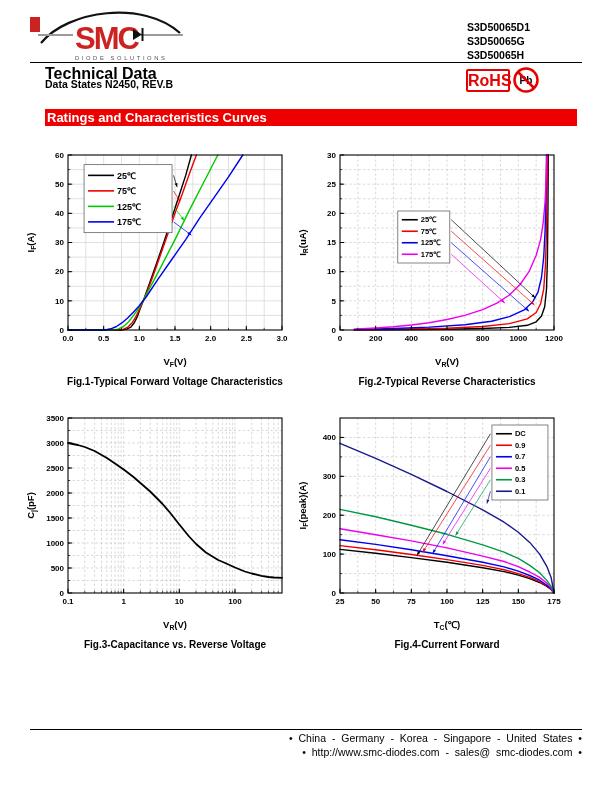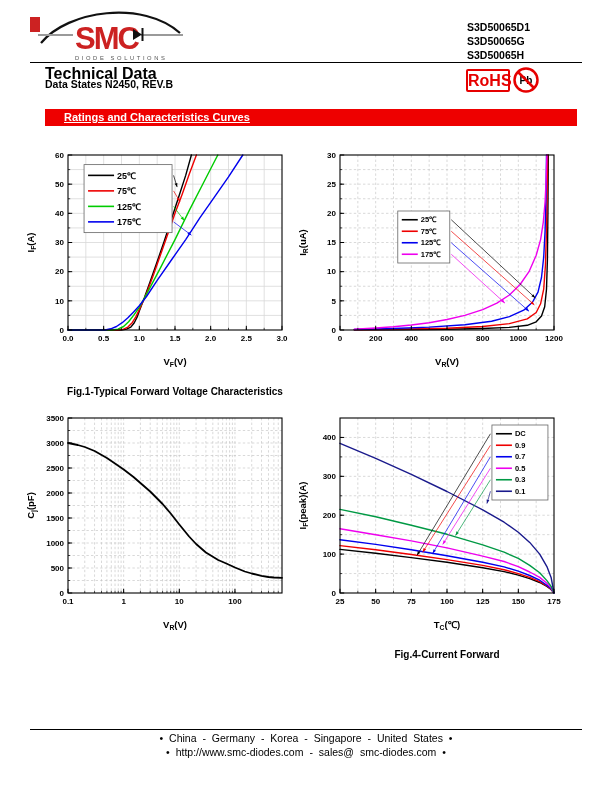--- a/index.html
+++ b/index.html
@@ -10,29 +10,29 @@
   #logo{left:38px;top:7px;}
   #part-numbers{left:467px;top:20px;font-weight:bold;font-size:10.5px;line-height:14px;}
   #header-rule{left:30px;top:62px;width:552px;border-top:1.6px solid #000;}
   #doc-line1{left:45px;top:65px;font-weight:bold;font-size:16px;}
   #doc-line2{left:45px;top:78px;font-weight:bold;font-size:10.5px;}
   #rohs-badge{left:466px;top:69px;width:40px;height:19px;border:2px solid #e60000;
       border-radius:2px;color:#e60000;font-weight:bold;font-size:16px;line-height:19px;
       text-align:center;}
   #pb-icon{left:512px;top:66px;}
   #section-banner{left:45px;top:109px;width:532px;height:17px;background:#ee0000;
-      color:#fff;font-weight:bold;font-size:11px;line-height:17px;padding-left:19px;
-      box-sizing:border-box;text-decoration:underline;}
+      color:#fff;font-weight:bold;font-size:13px;line-height:17px;padding-left:2px;
+      box-sizing:border-box;}
   figure.chart-fig{margin:0;width:270px;}
   figure.chart-fig svg{display:block;}
   figure.chart-fig figcaption{width:270px;box-sizing:border-box;padding-left:32px;
-      text-align:center;font-weight:bold;font-size:10px;margin-top:14px;}
+      text-align:center;font-weight:bold;font-size:10px;margin-top:4px;}
   #fig1{left:24px;top:145px;} #fig2{left:296px;top:145px;}
   #fig3{left:24px;top:408px;} #fig4{left:296px;top:408px;}
-  #footer{left:30px;top:729px;width:552px;border-top:1.6px solid #000;text-align:center;
+  #footer{left:30px;top:729px;width:552px;border-top:1.6px solid #000;text-align:right;
       font-size:10.5px;word-spacing:3px;}
   #footer div{margin-top:2px;}
 </style>
 </head>
 <body>
 
 <div class="abs" id="corner-mark"></div>
 
 <svg class="abs" id="logo" width="145" height="56" viewBox="0 0 145 56">
   <path d="M3,36 C30,3 105,-7 142,26" fill="none" stroke="#111" stroke-width="2.2"></path>
@@ -258,20 +258,21 @@
       <polygon points="238.4,159.9 234.5,158.4 236.4,156.2" fill="#ee0000"></polygon>
       <line x1="105.78" y1="97.75" x2="121.78" y2="97.75" stroke="#0000ee" stroke-width="1.6"></line>
       <text x="124.78" y="100.375" font-size="7.5" font-weight="bold" fill="#000">125℃</text>
       <line x1="155.28" y1="97.75" x2="233.03333333333333" y2="166.33333333333334" stroke="#0000ee" stroke-width="0.7"></line>
       <polygon points="233.0,166.3 229.1,164.8 231.1,162.6" fill="#0000ee"></polygon>
       <line x1="105.78" y1="109.25" x2="121.78" y2="109.25" stroke="#ee00ee" stroke-width="1.6"></line>
       <text x="124.78" y="111.875" font-size="7.5" font-weight="bold" fill="#000">175℃</text>
       <line x1="155.28" y1="109.25" x2="208.95833333333334" y2="158.16666666666666" stroke="#ee00ee" stroke-width="0.7"></line>
       <polygon points="209.0,158.2 205.1,156.6 207.0,154.4" fill="#ee00ee"></polygon>
     </svg>
+  <figcaption>Fig.2-Typical Reverse Characteristics</figcaption>
 </figure>
 
 <figure class="abs chart-fig" id="fig3">
   <svg viewBox="0 0 270 227" width="270" height="227">
       <line x1="60.7539080672838" y1="10" x2="60.7539080672838" y2="185" stroke="#bfbfbf" stroke-width="0.6" stroke-dasharray="2.4,2.2"></line>
       <line x1="70.55431602717448" y1="10" x2="70.55431602717448" y2="185" stroke="#bfbfbf" stroke-width="0.6" stroke-dasharray="2.4,2.2"></line>
       <line x1="77.5078161345676" y1="10" x2="77.5078161345676" y2="185" stroke="#bfbfbf" stroke-width="0.6" stroke-dasharray="2.4,2.2"></line>
       <line x1="82.90136984058628" y1="10" x2="82.90136984058628" y2="185" stroke="#bfbfbf" stroke-width="0.6" stroke-dasharray="2.4,2.2"></line>
       <line x1="87.30822409445828" y1="10" x2="87.30822409445828" y2="185" stroke="#bfbfbf" stroke-width="0.6" stroke-dasharray="2.4,2.2"></line>
       <line x1="91.03416627638977" y1="10" x2="91.03416627638977" y2="185" stroke="#bfbfbf" stroke-width="0.6" stroke-dasharray="2.4,2.2"></line>
@@ -381,20 +382,21 @@
       <text x="40" y="87.8" text-anchor="end" font-size="8" font-weight="bold" fill="#000">2000</text>
       <line x1="44" y1="60" x2="48.2" y2="60" stroke="#000" stroke-width="1"></line>
       <text x="40" y="62.8" text-anchor="end" font-size="8" font-weight="bold" fill="#000">2500</text>
       <line x1="44" y1="35" x2="48.2" y2="35" stroke="#000" stroke-width="1"></line>
       <text x="40" y="37.8" text-anchor="end" font-size="8" font-weight="bold" fill="#000">3000</text>
       <line x1="44" y1="10" x2="48.2" y2="10" stroke="#000" stroke-width="1"></line>
       <text x="40" y="12.8" text-anchor="end" font-size="8" font-weight="bold" fill="#000">3500</text>
       <text x="151" y="220" text-anchor="middle" font-size="9.5" font-weight="bold" fill="#000"><tspan>V</tspan><tspan dy="2.2" font-size="6.8">R</tspan><tspan dy="-2.2">(V)</tspan></text>
       <text x="10" y="97.5" text-anchor="middle" font-size="9.5" font-weight="bold" fill="#000" transform="rotate(-90 10 97.5)"><tspan>C</tspan><tspan dy="2.2" font-size="6.8">j</tspan><tspan dy="-2.2">(pF)</tspan></text>
     </svg>
+  <figcaption>Fig.3-Capacitance vs. Reverse Voltage</figcaption>
 </figure>
 
 <figure class="abs chart-fig" id="fig4">
   <svg viewBox="0 0 270 227" width="270" height="227">
       <line x1="61.83333333333333" y1="10" x2="61.83333333333333" y2="185" stroke="#bfbfbf" stroke-width="0.6" stroke-dasharray="2.4,2.2"></line>
       <line x1="79.66666666666666" y1="10" x2="79.66666666666666" y2="185" stroke="#bfbfbf" stroke-width="0.6" stroke-dasharray="2.4,2.2"></line>
       <line x1="97.5" y1="10" x2="97.5" y2="185" stroke="#bfbfbf" stroke-width="0.6" stroke-dasharray="2.4,2.2"></line>
       <line x1="115.33333333333333" y1="10" x2="115.33333333333333" y2="185" stroke="#bfbfbf" stroke-width="0.6" stroke-dasharray="2.4,2.2"></line>
       <line x1="133.16666666666669" y1="10" x2="133.16666666666669" y2="185" stroke="#bfbfbf" stroke-width="0.6" stroke-dasharray="2.4,2.2"></line>
       <line x1="151" y1="10" x2="151" y2="185" stroke="#bfbfbf" stroke-width="0.6" stroke-dasharray="2.4,2.2"></line>

